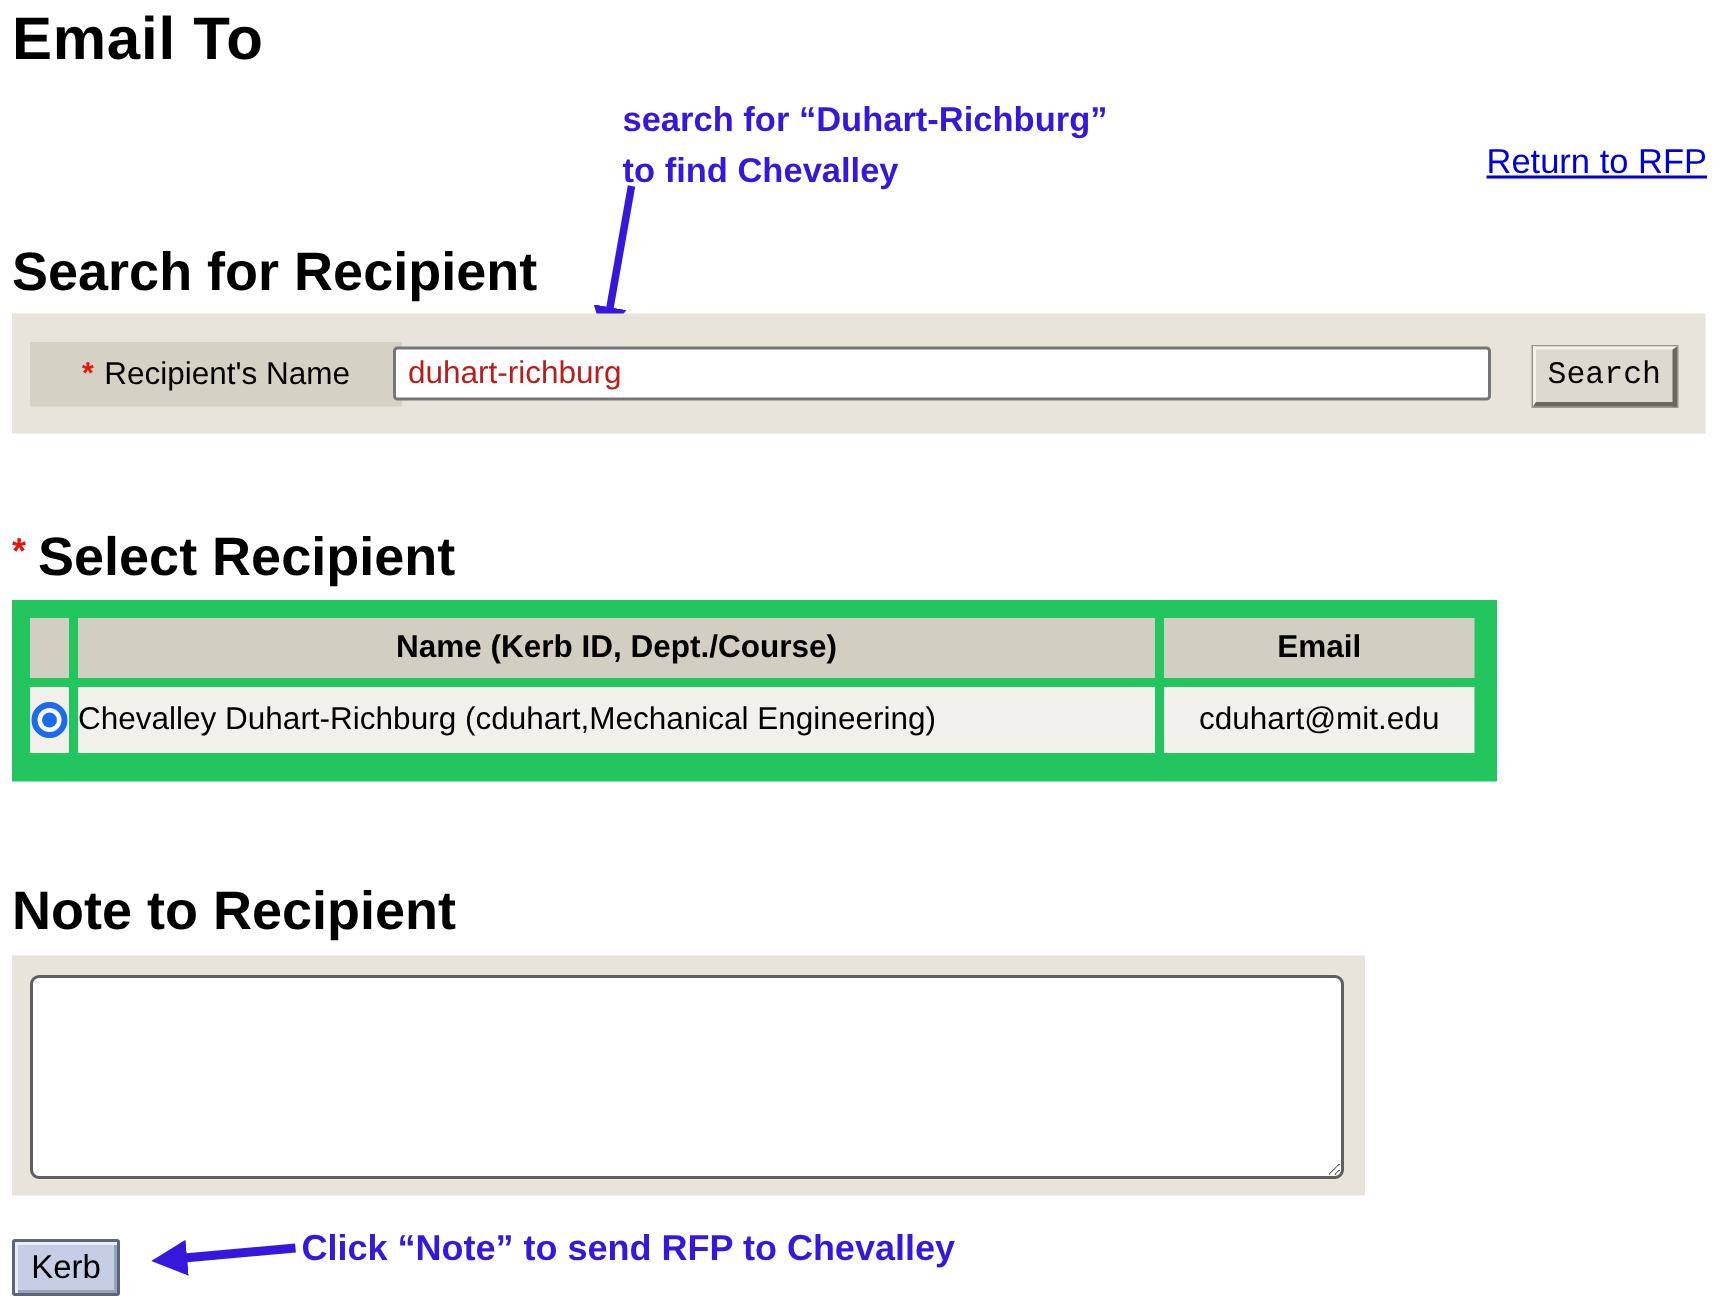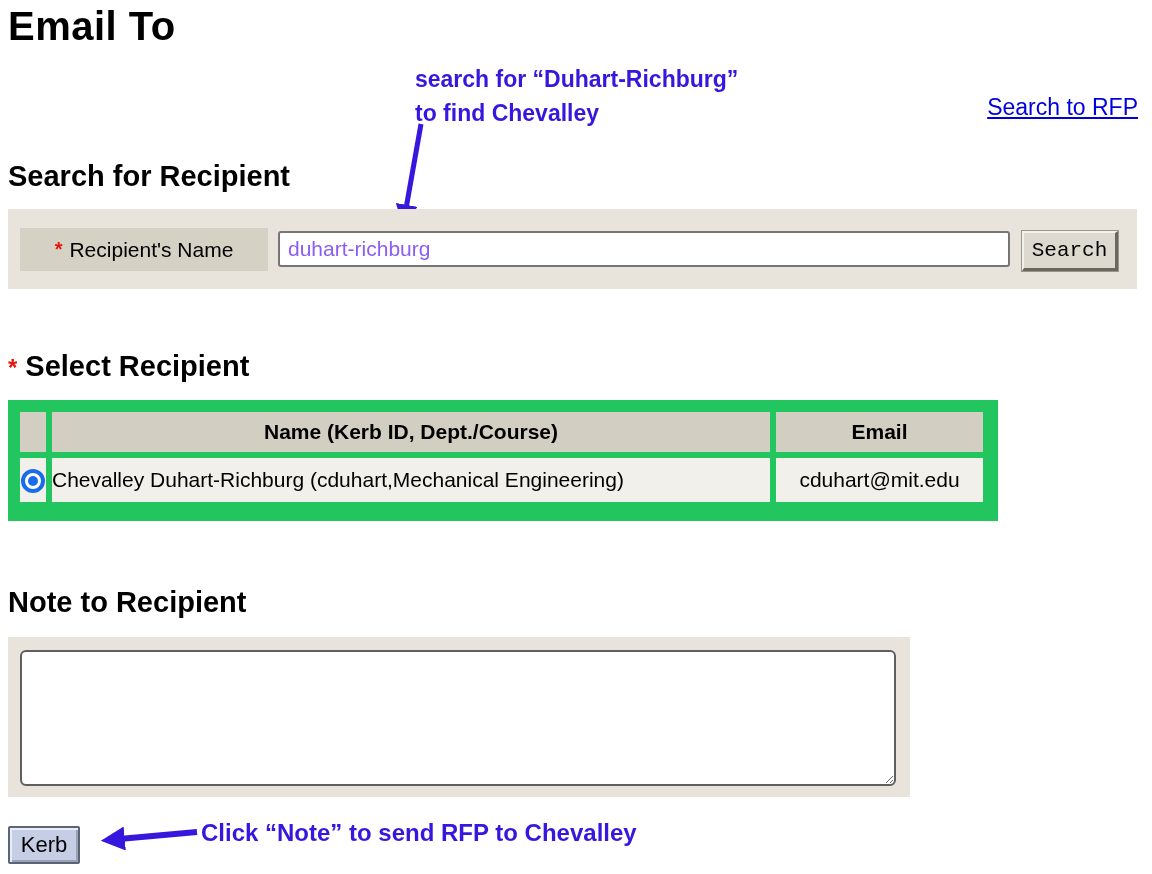--- a/index.html
+++ b/index.html
@@ -2,39 +2,39 @@
 <html><head>
 <meta charset="utf-8">
 <style>
   html,body{margin:0;padding:0;background:#ffffff;}
   .page{position:relative;width:1152px;height:874px;overflow:hidden;
         font-family:"Liberation Sans","DejaVu Sans",sans-serif;color:#000;}
   .abs{position:absolute;margin:0;}
 
   
   .title{left:8px;top:4px;font-size:40px;font-weight:bold;letter-spacing:0.5px;}
-  .h2{font-size:29px;font-weight:bold;}
+  .h2{font-size:36px;font-weight:bold;}
   .req{color:#e8140a;font-weight:bold;}
   .req-lead{font-size:24px;position:relative;top:4px;margin-right:8px;}
 
   
   .annot{color:#3617de;font-weight:bold;font-size:23px;line-height:34px;}
   .annot1{left:415px;top:62px;}
   .annot2{left:201px;top:816px;font-size:24px;}
 
   
   .return-link{right:14px;top:94px;font-size:23px;color:#0000dd;text-decoration:underline;cursor:pointer;}
 
   
   .search-bar{left:8px;top:209px;width:1129px;height:80px;background:#e8e3db;}
   .label-cell{position:absolute;left:12px;top:19px;width:248px;height:43px;background:#d6d1c5;
               display:flex;align-items:center;justify-content:center;font-size:21px;gap:7px;}
   .label-cell .req{font-size:20px;}
-  .name-input{position:absolute;left:270px;top:22px;width:712px;height:32px;border:2px solid #767676;
-              border-radius:3px;font-size:21px;padding:0 8px;background:#fff;color:#8b5cf6;
+  .name-input{position:absolute;left:254px;top:22px;width:712px;height:32px;border:2px solid #767676;
+              border-radius:3px;font-size:21px;padding:0 8px;background:#fff;color:#b91c1c;
               font-family:"Liberation Sans","DejaVu Sans",sans-serif;}
   .search-btn{position:absolute;left:1014px;top:22px;width:96px;height:40px;background:#ded9ce;
               font-size:21px;color:#000;cursor:pointer;
               border-top:2px solid #f4f1ea;border-left:2px solid #f4f1ea;
               border-right:3px solid #6b675e;border-bottom:3px solid #6b675e;
               box-shadow:0 0 0 1px #9a958a;
               font-family:Liberation Mono, monospace;}
 
   
   .sel-heading{left:8px;top:350px;display:flex;align-items:flex-start;}
@@ -71,21 +71,21 @@
 
 <div class="page">
 
   <h1 class="abs title">Email To</h1>
 
   <div class="abs annot annot1">
     <div>search for “Duhart-Richburg”</div>
     <div>to find Chevalley</div>
   </div>
 
-  <a class="abs return-link">Search to RFP</a>
+  <a class="abs return-link">Return to RFP</a>
 
   <svg class="arrow-svg" style="left:382px;top:120px;" width="70" height="112" viewBox="0 0 70 112">
     <defs>
       <marker id="ah1" viewBox="0 0 10 10" refX="7" refY="5" markerWidth="4.4" markerHeight="4.4" orient="auto">
         <path d="M0,0 L10,5 L0,10 z" fill="#3617de"></path>
       </marker>
     </defs>
     <line x1="39" y1="4" x2="22" y2="100" stroke="#3617de" stroke-width="5" marker-end="url(#ah1)"></line>
   </svg>
 

